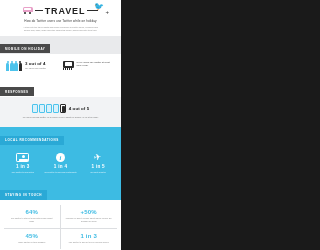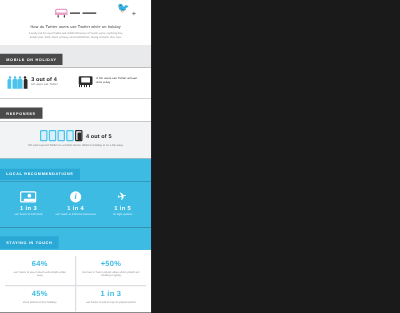--- a/index.html
+++ b/index.html
@@ -185,20 +185,21 @@
     <div class="bird">🐦</div>
     <div class="plus">+</div>
     <div class="logo-row">
       <div class="bus-icon">
         <div class="body"></div>
           <div class="win"></div>
           <div class="w1"></div>
           <div class="w2"></div>
       </div>
       <div class="rule l"></div>
+      <div class="title">TRAVEL</div>
       <div class="rule r"></div>
     </div>
     <div class="subtitle">How do Twitter users use Twitter while on holiday</div>
     <div class="blurb">A study into the travel habits and mobile behaviour of Twitter users, exploring how people plan, book, share and stay connected before, during and after their trips.</div>
   </div>
 
   <div class="band-wrap grey">
     <div class="band">MOBILE ON HOLIDAY</div>
   </div>
   <div class="sec-mobile">

